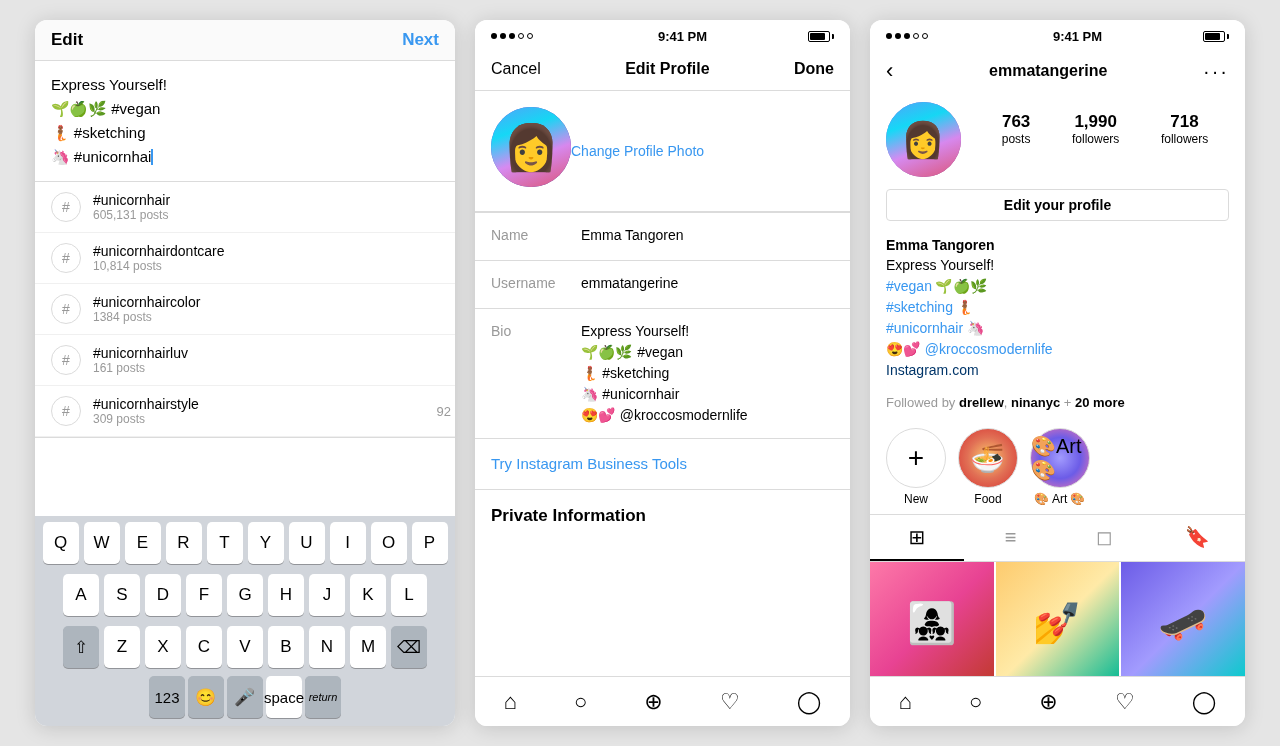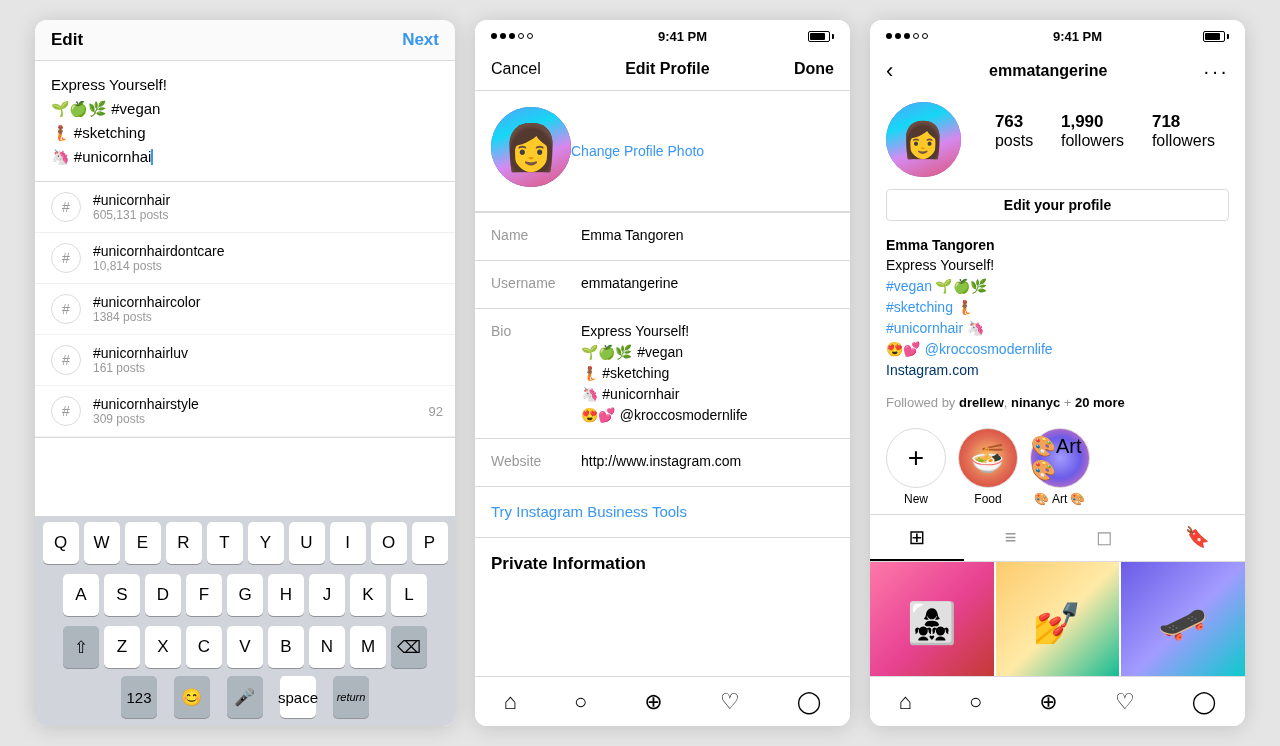--- a/index.html
+++ b/index.html
@@ -133,21 +133,21 @@
       align-items: center;
       justify-content: center;
       color: #999;
       font-size: 14px;
       margin-right: 12px;
       flex-shrink: 0;
     }
     .hashtag-text { flex: 1; }
     .hashtag-name { font-size: 14px; color: #000; font-weight: 400; }
     .hashtag-count { font-size: 12px; color: #999; }
-    .hashtag-number { font-size: 13px; color: #999; position: absolute; right: 12px; }
+    .hashtag-number { font-size: 13px; color: #999; position: absolute; right: 4px; }
 
     
     .keyboard {
       background: #d1d5db;
       position: absolute;
       bottom: 0;
       left: 0;
       right: 0;
     }
     .keyboard-row {
@@ -200,21 +200,21 @@
       font-size: 15px;
     }
     .key.emoji-key, .key.mic-key {
       background: #adb5bd;
       flex: 0 0 auto;
       width: 42px;
     }
     .bottom-row {
       display: flex;
       justify-content: center;
-      gap: 17px;
+      gap: 3px;
       padding: 4px 3px 8px;
     }
 
     
     .screen2-header {
       display: flex;
       align-items: center;
       justify-content: space-between;
       padding: 12px 16px;
       border-bottom: 1px solid #dbdbdb;
@@ -309,23 +309,23 @@
       margin-right: 20px;
       flex-shrink: 0;
     }
     .stats-group {
       display: flex;
       flex: 1;
       justify-content: space-around;
       align-items: center;
       padding-top: 10px;
     }
-    .stat-item { }
+    .stat-item { text-align: center; }
     .stat-number { font-size: 17px; font-weight: 600; color: #000; display: block; }
-    .stat-label { font-size: 16px; color: #000; display: block; }
+    .stat-label { font-size: 12px; color: #000; display: block; }
     .edit-profile-btn {
       margin: 0 16px 12px;
       border: 1px solid #dbdbdb;
       border-radius: 4px;
       padding: 7px;
       text-align: center;
       font-size: 14px;
       font-weight: 600;
     }
     .bio-section {
@@ -616,24 +616,20 @@
       <div class="form-row">
         <span class="form-label">Bio</span>
         <div class="form-value">
           <div>Express Yourself!</div>
           <div>🌱🍏🌿 #vegan</div>
           <div>🧜🏾 #sketching</div>
           <div>🦄 #unicornhair</div>
           <div>😍💕 @kroccosmodernlife</div>
         </div>
       </div>
-      <div class="form-row">
-        <span class="form-label">Website</span>
-        <span class="form-value">http://www.instagram.com</span>
-      </div>
     </div>
 
     <div class="try-business">
       <span class="try-business-text">Try Instagram Business Tools</span>
     </div>
 
     <div class="private-info">
       <span class="private-info-text">Private Information</span>
     </div>
 

